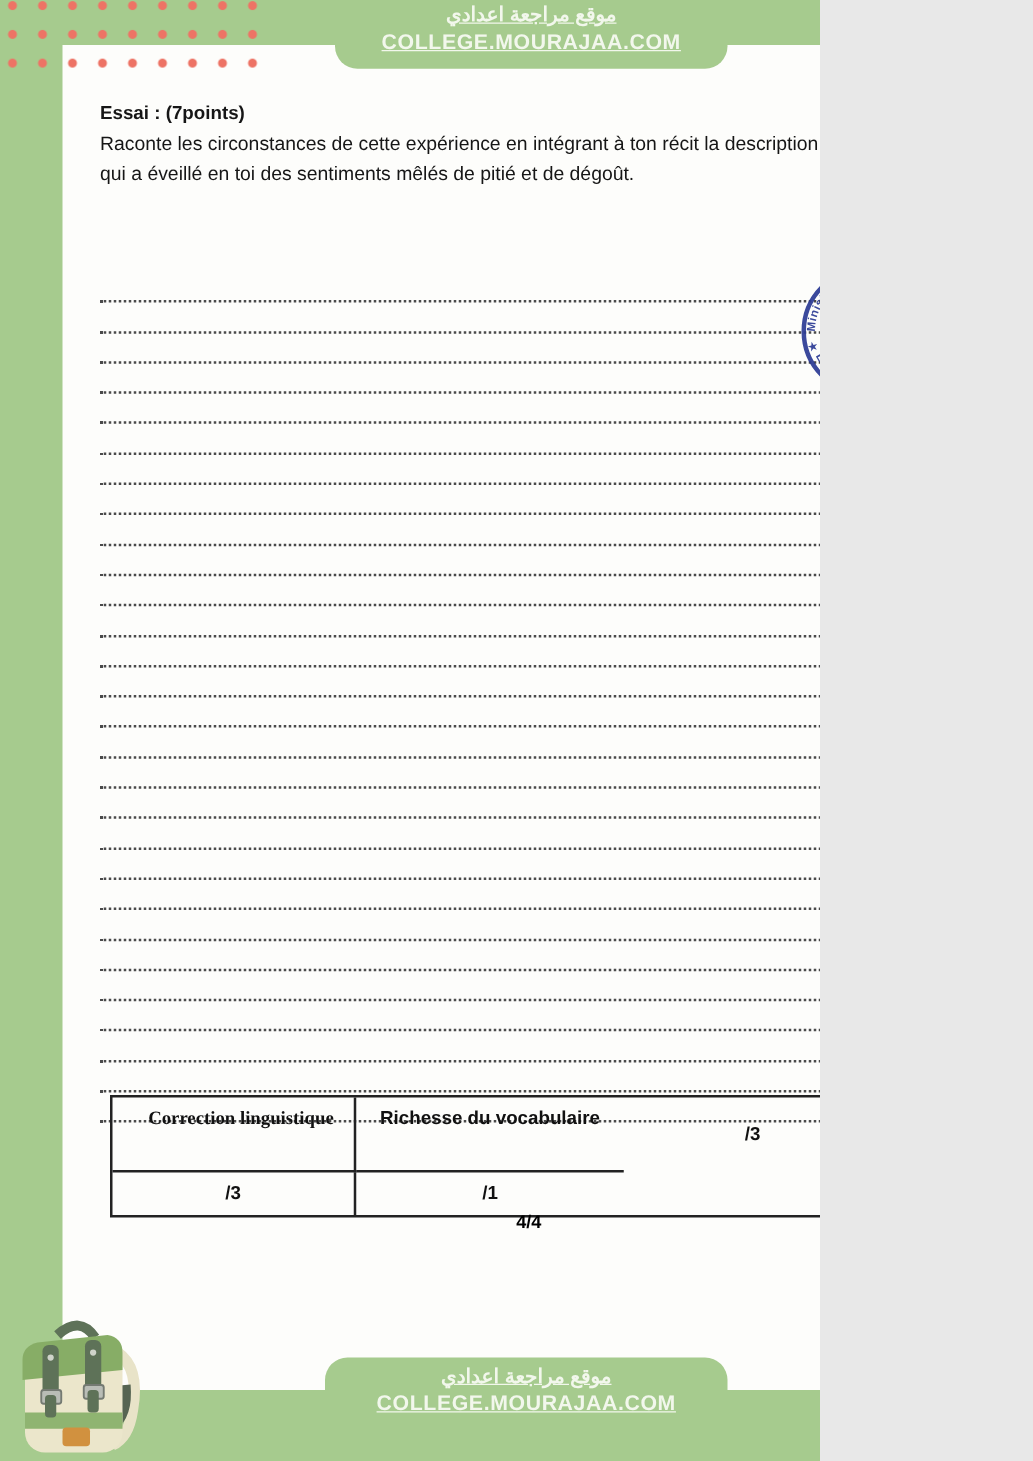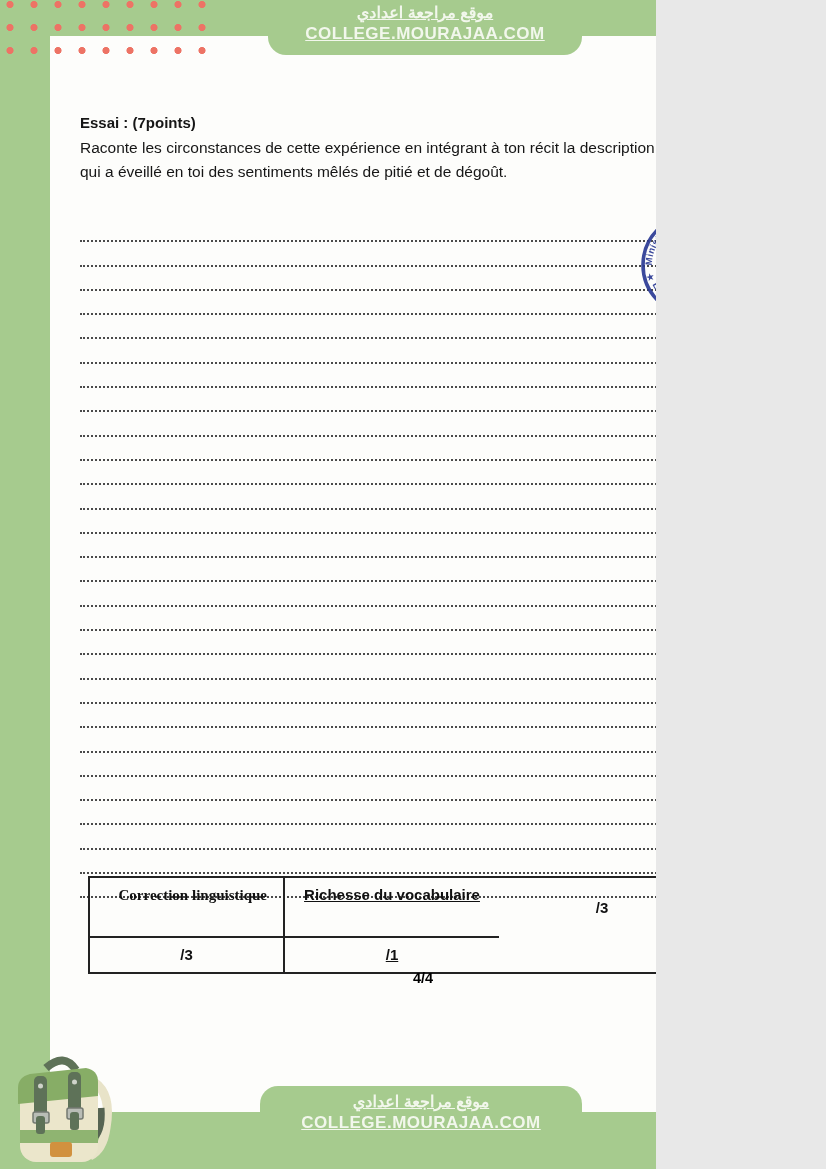--- a/index.html
+++ b/index.html
@@ -18,36 +18,36 @@
   .banner{position:absolute;text-align:center;color:#f2f7ec;line-height:1.25;}
   .banner .ar{font-size:16px;font-weight:bold;text-decoration:underline;direction:rtl;}
   .banner .url{font-size:17px;font-weight:bold;text-decoration:underline;letter-spacing:.5px;}
   .banner-top{left:268px;top:3px;width:314px;}
   .banner-bottom{left:260px;top:1092px;width:322px;}
   
   .dot-grid{position:absolute;left:0;top:0;width:214px;height:62px;
     background-image:radial-gradient(circle,#ed7365 3.2px,rgba(0,0,0,0) 3.9px);
     background-size:24px 23px;background-position:-2px -7px;}
   
-  .essay{position:absolute;left:80px;top:82px;width:660px;color:#161616;margin-top:32px;}
+  .essay{position:absolute;left:80px;top:82px;width:660px;color:#161616;}
   .essay h1{font-size:15px;font-weight:bold;margin:0 0 5px 0;}
   .essay p{font-size:15.5px;line-height:23.5px;margin:0 0 2px 0;}
   
   .essay-lines{position:absolute;left:80px;top:218px;width:652px;}
   .essay-line{height:22.3px;border-bottom:2px dotted #4a4a4a;}
   
   .stamp{position:absolute;left:636px;top:208px;width:114px;height:114px;opacity:.92;}
   
   .score-table{position:absolute;left:88px;top:876px;width:617px;display:grid;
     grid-template-columns:195px 214px 208px;grid-template-rows:60px 34px;
     border:2px solid #222;color:#111;}
   .score-cell{border-right:2px solid #222;border-bottom:2px solid #222;display:flex;
     align-items:flex-start;justify-content:center;text-align:center;
     font-size:15px;font-weight:bold;padding-top:6px;line-height:22px;}
-  .score-cell.colsep-last{border-right:none;text-decoration:underline;}
+  .score-cell.colsep-last{border-right:none;}
   .score-cell.value{border-bottom:none;align-items:center;padding-top:0;}
   .score-cell.right{justify-content:flex-end;padding-right:16px;text-align:right;font-family:Liberation Serif, serif;}
   .page-number{position:absolute;left:393px;top:970px;width:60px;text-align:center;
     font-size:14.5px;font-weight:bold;color:#000000;}
   
   .chevron{position:absolute;left:735px;width:86px;height:60px;}
   .chev-1{top:787px}.chev-2{top:847px}.chev-3{top:907px}.chev-4{top:967px}.chev-5{top:1027px}
   
   .books{position:absolute;left:686px;top:0px;width:140px;height:82px;}
   .backpack{position:absolute;left:8px;top:1046px;width:112px;height:122px;z-index:4;}

